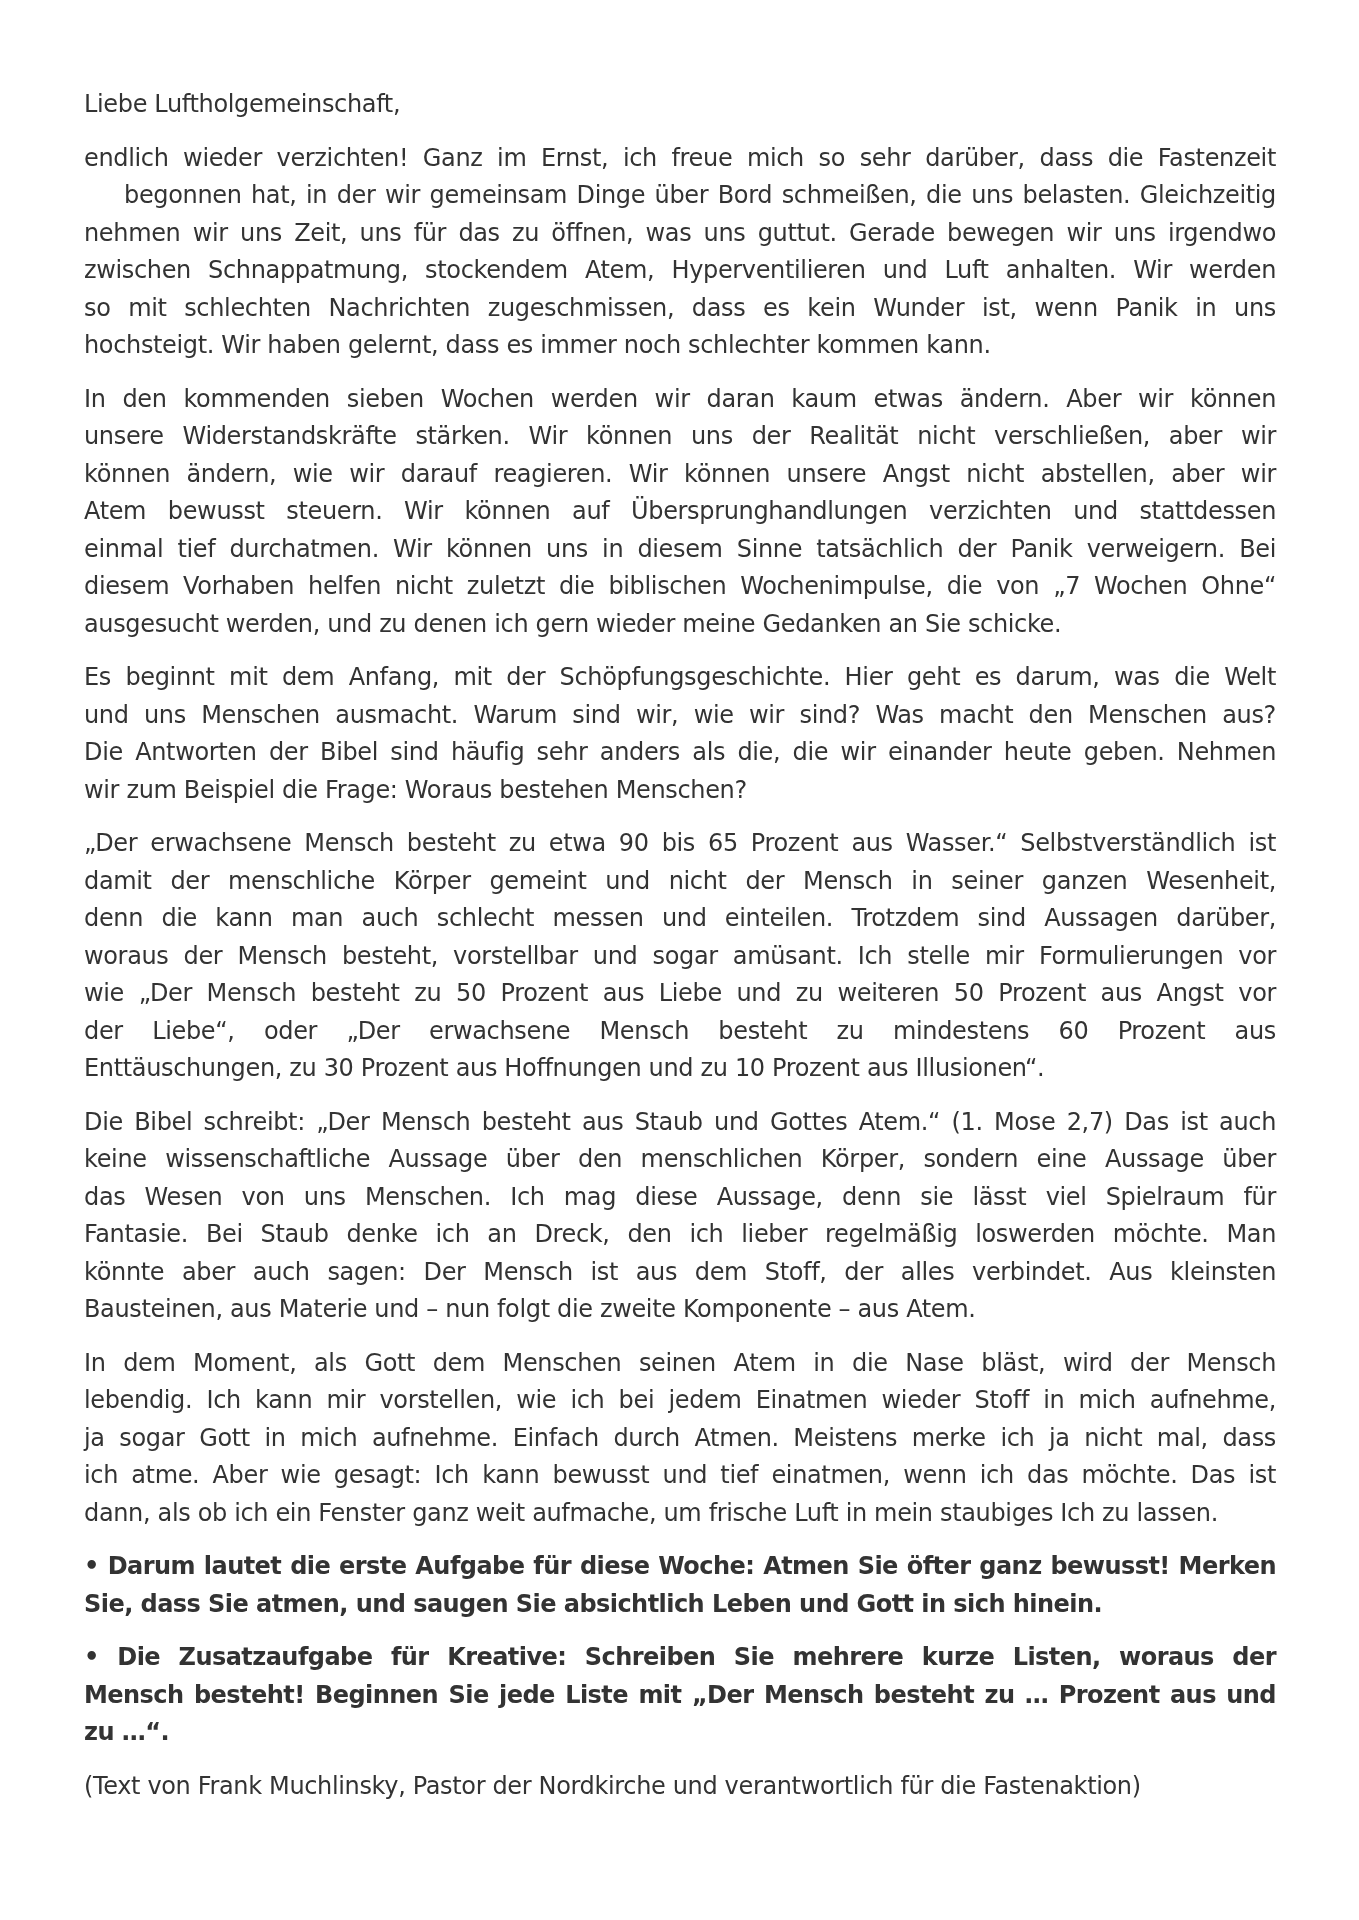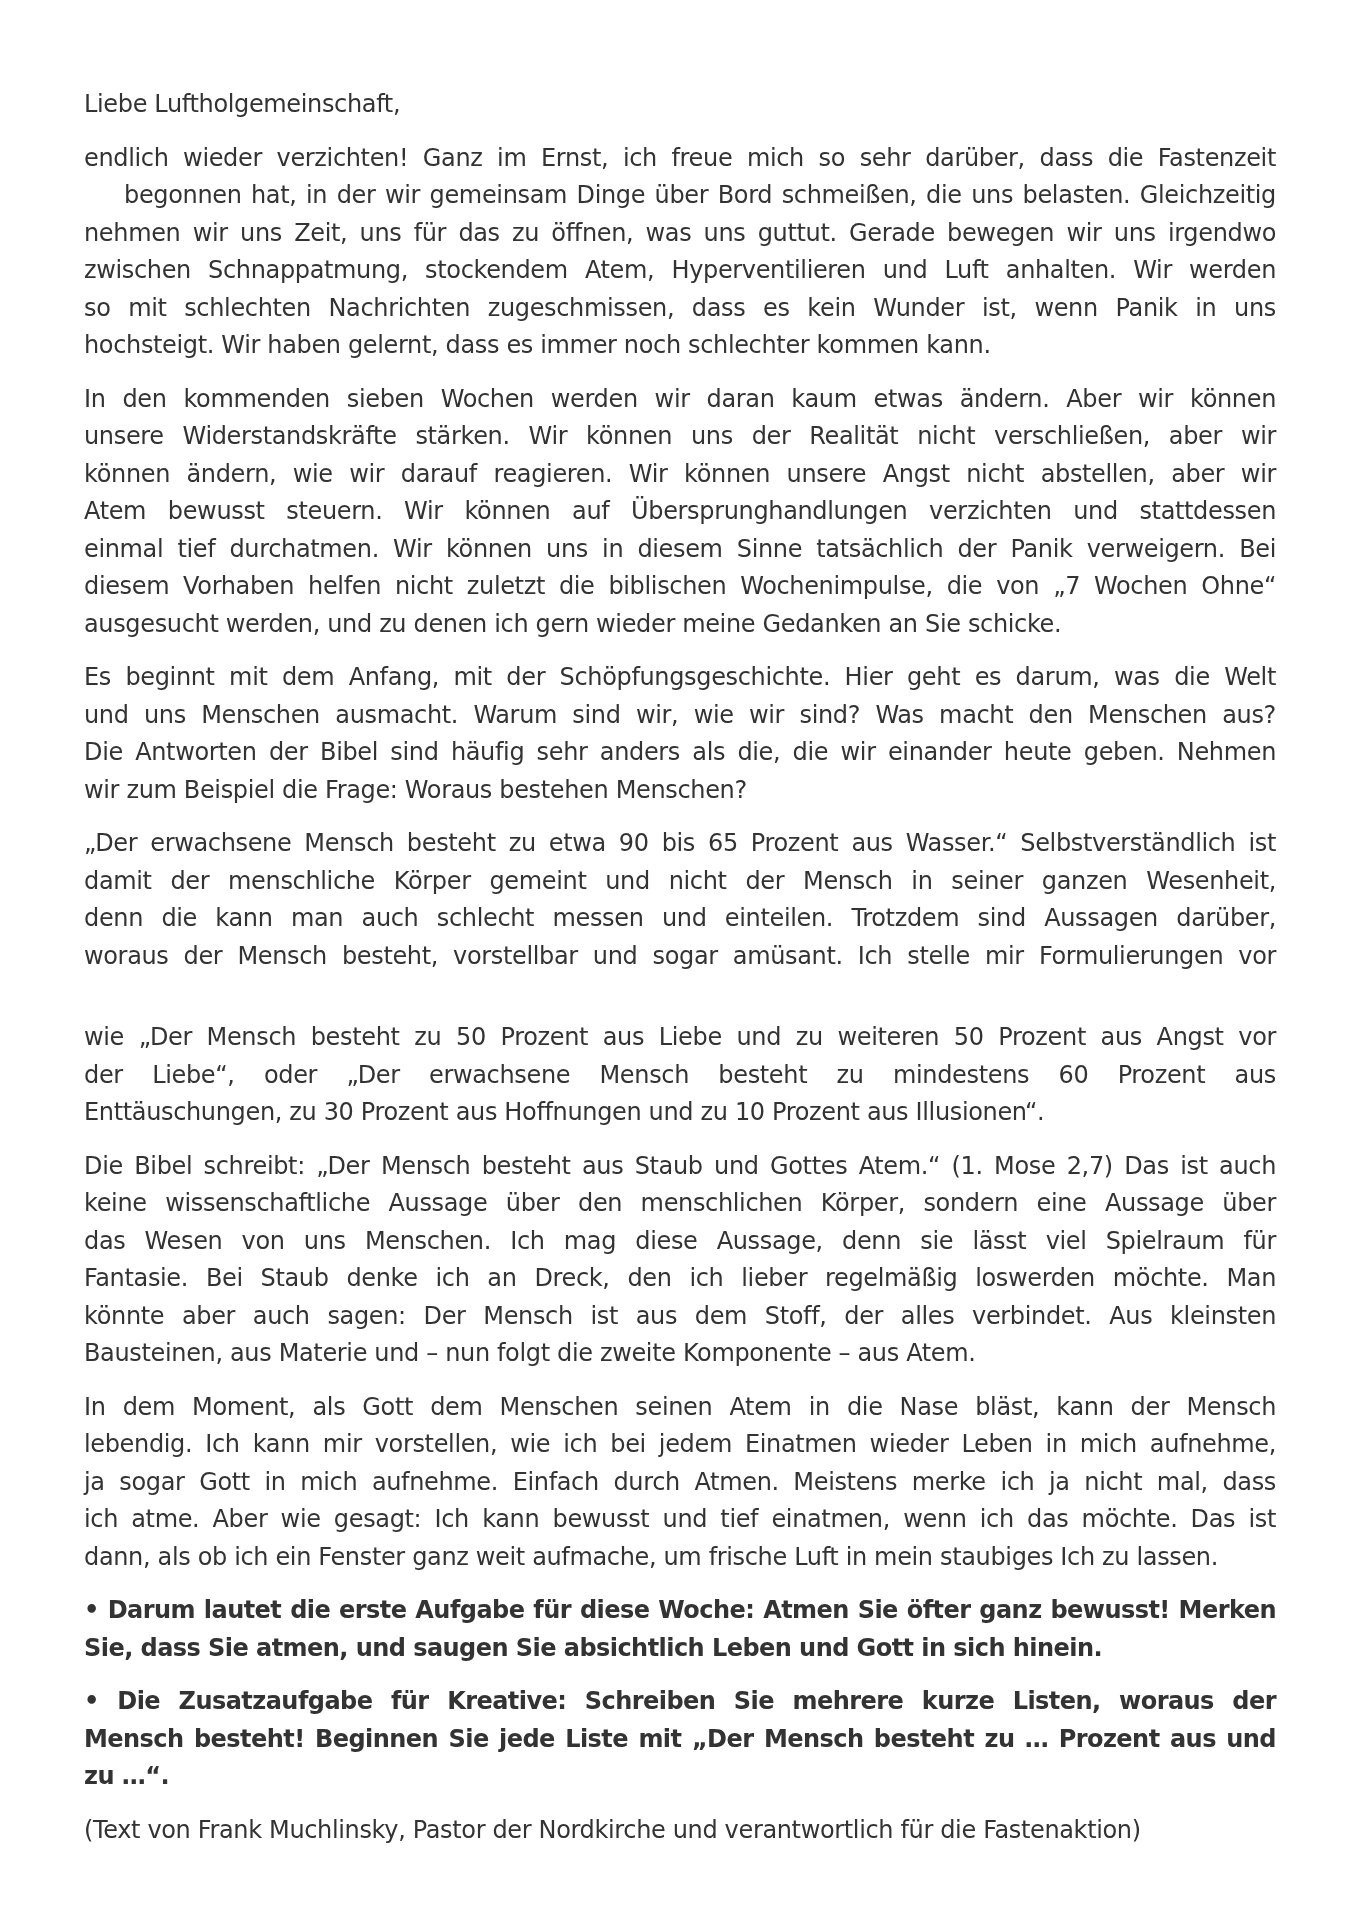--- a/index.html
+++ b/index.html
@@ -52,37 +52,37 @@
     <span class="line" style="white-space: nowrap;">und uns Menschen ausmacht. Warum sind wir, wie wir sind? Was macht den Menschen aus?</span>
     <span class="line" style="white-space: nowrap;">Die Antworten der Bibel sind häufig sehr anders als die, die wir einander heute geben. Nehmen</span>
     <span class="line last" style="white-space: nowrap;">wir zum Beispiel die Frage: Woraus bestehen Menschen?</span>
   </div>
 
   <div class="para">
     <span class="line" style="white-space: nowrap;">„Der erwachsene Mensch besteht zu etwa 90 bis 65 Prozent aus Wasser.“ Selbstverständlich ist</span>
     <span class="line" style="white-space: nowrap;">damit der menschliche Körper gemeint und nicht der Mensch in seiner ganzen Wesenheit,</span>
     <span class="line" style="white-space: nowrap;">denn die kann man auch schlecht messen und einteilen. Trotzdem sind Aussagen darüber,</span>
     <span class="line" style="white-space: nowrap;">woraus der Mensch besteht, vorstellbar und sogar amüsant. Ich stelle mir Formulierungen vor</span>
-    <span class="line" style="white-space: nowrap; margin-top: 44px;">wie „Der Mensch besteht zu 50 Prozent aus Liebe und zu weiteren 50 Prozent aus Angst vor</span>
+    <span class="line" style="white-space: nowrap;">wie „Der Mensch besteht zu 50 Prozent aus Liebe und zu weiteren 50 Prozent aus Angst vor</span>
     <span class="line" style="white-space: nowrap;">der Liebe“, oder „Der erwachsene Mensch besteht zu mindestens 60 Prozent aus</span>
     <span class="line last" style="white-space: nowrap;">Enttäuschungen, zu 30 Prozent aus Hoffnungen und zu 10 Prozent aus Illusionen“.</span>
   </div>
 
   <div class="para">
     <span class="line" style="white-space: nowrap;">Die Bibel schreibt: „Der Mensch besteht aus Staub und Gottes Atem.“ (1. Mose 2,7) Das ist auch</span>
     <span class="line" style="white-space: nowrap;">keine wissenschaftliche Aussage über den menschlichen Körper, sondern eine Aussage über</span>
     <span class="line" style="white-space: nowrap;">das Wesen von uns Menschen. Ich mag diese Aussage, denn sie lässt viel Spielraum für</span>
     <span class="line" style="white-space: nowrap;">Fantasie. Bei Staub denke ich an Dreck, den ich lieber regelmäßig loswerden möchte. Man</span>
     <span class="line" style="white-space: nowrap;">könnte aber auch sagen: Der Mensch ist aus dem Stoff, der alles verbindet. Aus kleinsten</span>
     <span class="line last" style="white-space: nowrap;">Bausteinen, aus Materie und – nun folgt die zweite Komponente – aus Atem.</span>
   </div>
 
   <div class="para">
-    <span class="line" style="white-space: nowrap;">In dem Moment, als Gott dem Menschen seinen Atem in die Nase bläst, kann der Mensch</span>
-    <span class="line" style="white-space: nowrap;">lebendig. Ich kann mir vorstellen, wie ich bei jedem Einatmen wieder Leben in mich aufnehme,</span>
+    <span class="line" style="white-space: nowrap;">In dem Moment, als Gott dem Menschen seinen Atem in die Nase bläst, wird der Mensch</span>
+    <span class="line" style="white-space: nowrap;">lebendig. Ich kann mir vorstellen, wie ich bei jedem Einatmen wieder Stoff in mich aufnehme,</span>
     <span class="line" style="white-space: nowrap;">ja sogar Gott in mich aufnehme. Einfach durch Atmen. Meistens merke ich ja nicht mal, dass</span>
     <span class="line" style="white-space: nowrap;">ich atme. Aber wie gesagt: Ich kann bewusst und tief einatmen, wenn ich das möchte. Das ist</span>
     <span class="line last" style="white-space: nowrap;">dann, als ob ich ein Fenster ganz weit aufmache, um frische Luft in mein staubiges Ich zu lassen.</span>
   </div>
 
   <div class="para bold">
     <span class="line" style="white-space: nowrap;">• Darum lautet die erste Aufgabe für diese Woche: Atmen Sie öfter ganz bewusst! Merken</span>
     <span class="line last" style="white-space: nowrap;">Sie, dass Sie atmen, und saugen Sie absichtlich Leben und Gott in sich hinein.</span>
   </div>
 

